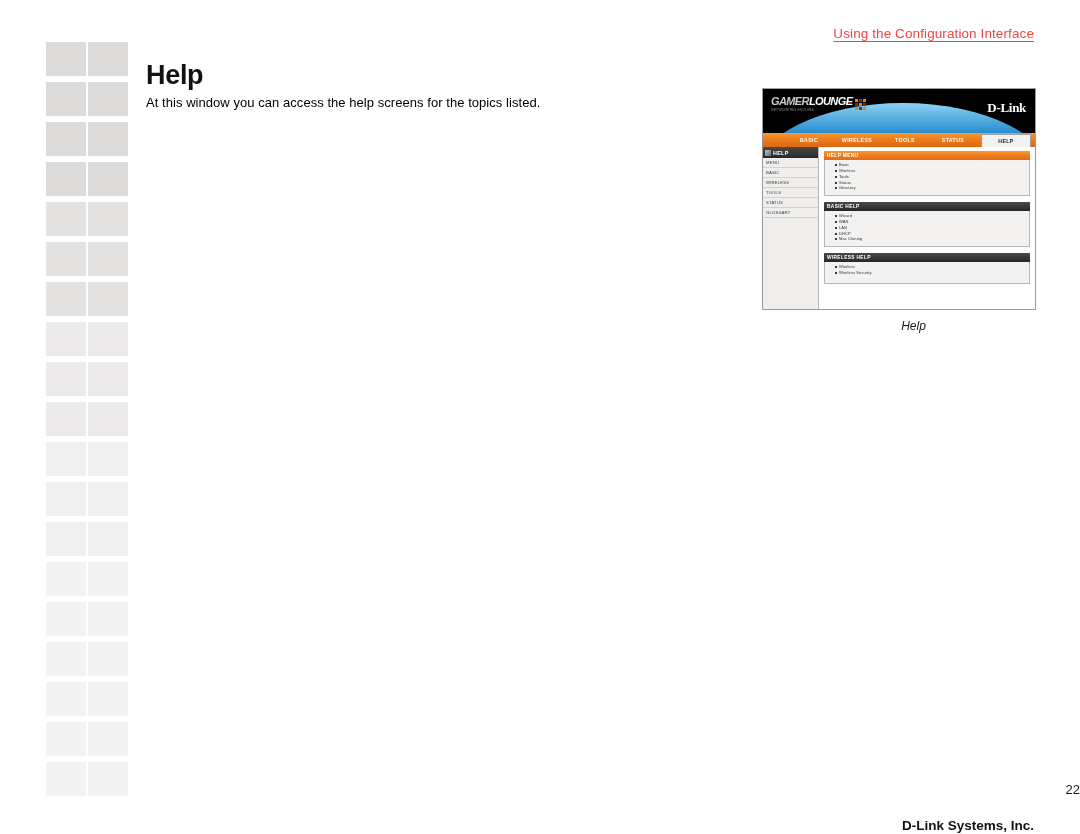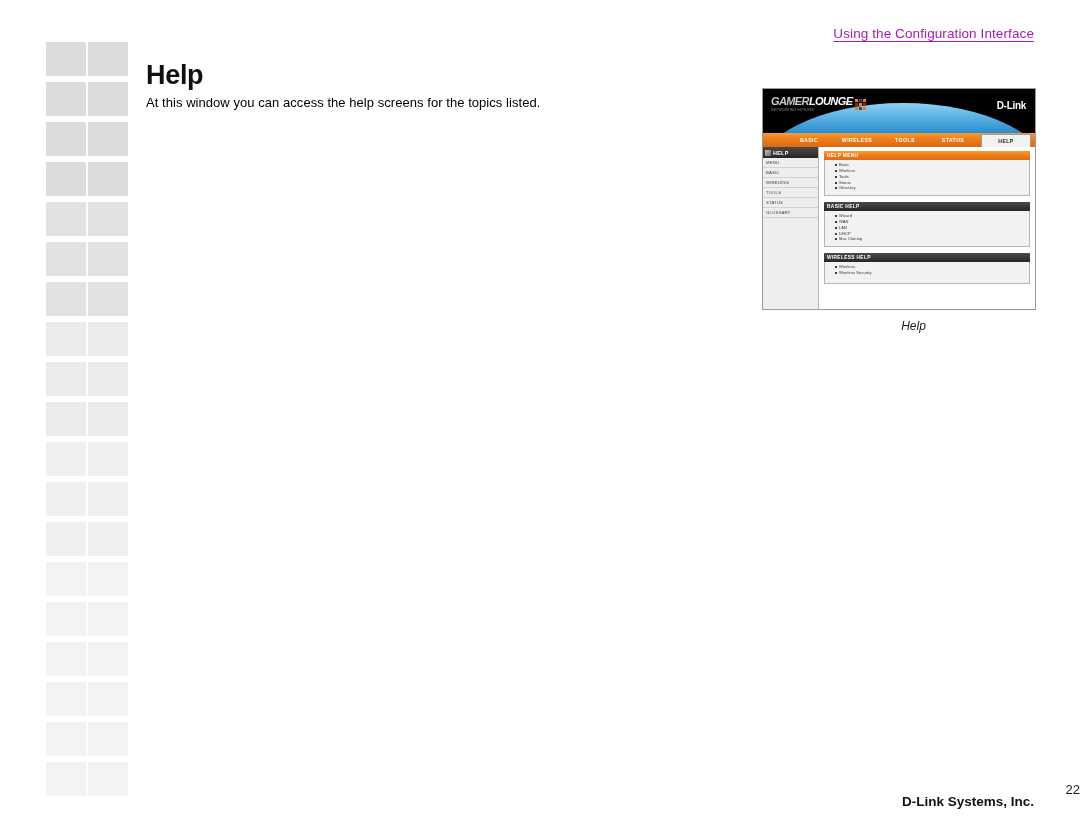--- a/index.html
+++ b/index.html
@@ -39,21 +39,21 @@
   .deco-block.lite3 { background: #f1f0f0; }
   .deco-block.lite4 { background: #f4f3f3; }
 
   
   #running-header {
     position: absolute;
     right: 46px;
     top: 26px;
     font-size: 13.5px;
     letter-spacing: 0.1px;
-    color: #a21caf;
+    color: #ef4444;
     text-decoration: underline;
     text-underline-offset: 3px;
     white-space: nowrap;
   }
 
   
   #page-title {
     position: absolute;
     left: 146px;
     top: 44px;
@@ -140,25 +140,25 @@
     grid-template-rows: repeat(3, 3px);
     gap: 1px;
   }
   .gl-dots i { background: #ef7c1b; display: block; }
   .gl-dots i.dim { background: #6e3a0d; }
   .dlink-logo {
     position: absolute;
     right: 9px;
     top: 11px;
     color: #ffffff;
-    font-size: 10px;
+    font-size: 13px;
     font-weight: bold;
     letter-spacing: -0.3px;
     z-index: 4;
-    font-family: Liberation Sans, sans-serif;
+    font-family: Liberation Serif, serif;
   }
 
   
   .ui-nav {
     height: 14px;
     background: linear-gradient(180deg, #f79a36 0%, #ef7c1b 45%, #d96a10 100%);
     display: flex;
     align-items: stretch;
     padding-left: 22px;
     box-sizing: border-box;
@@ -301,21 +301,21 @@
     left: 0;
     right: 0;
     top: 782px;
     text-align: right;
     font-size: 13px;
     color: #1a1a1a;
   }
   #footer-company {
     position: absolute;
     right: 46px;
-    top: 794px;
+    top: 818px;
     font-size: 13.5px;
     font-weight: bold;
     color: #111111;
     white-space: nowrap;
   }
 </style>
 </head>
 <body>
 
 <div id="deco-column">

